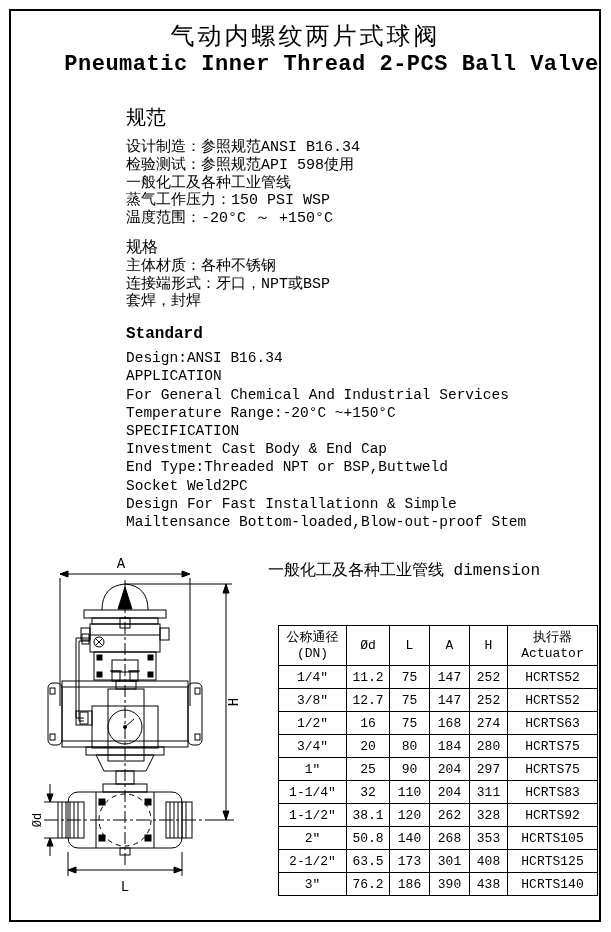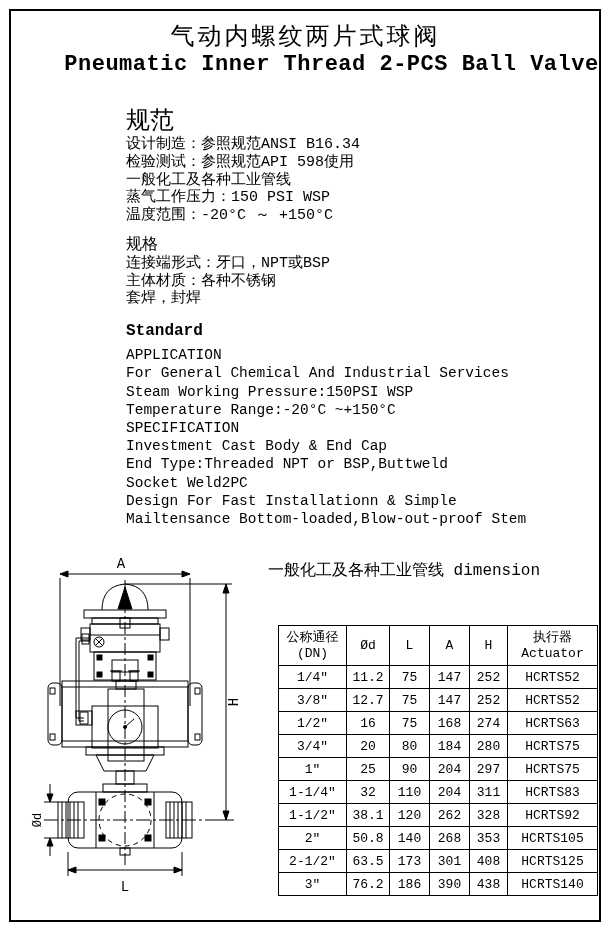--- a/index.html
+++ b/index.html
@@ -7,21 +7,21 @@
   body { font-family:"Liberation Mono","DejaVu Sans Mono",monospace; color:#000; }
   .page { position:relative; width:611px; height:932px; background:#fff; overflow:hidden; }
   .frame { position:absolute; left:9px; top:9px; width:592px; height:913px; border:2px solid #000; }
 
   .title-zh { position:absolute; left:0; top:20px; width:100%; text-align:center;
               font-size:24px; letter-spacing:3px; }
   .title-en { position:absolute; left:0; top:52px; width:100%; text-align:center;
               font-size:22px; font-weight:bold; letter-spacing:0.5px;margin-left:26px; }
 
   .spec-block { position:absolute; left:126px; top:104px; width:440px; }
-  .heading-zh  { font-size:24px; margin-bottom:0; }
+  .heading-zh  { font-size:20px; margin-bottom:8px; }
   .zh-line     { font-size:15px; line-height:17.8px; white-space:pre; }
   .heading-zh2 { font-size:16px; margin-top:12px; line-height:17.8px; }
   .heading-en  { font-size:16px; margin:14px 0 6px 0;font-weight:bold; }
   .en-line     { font-size:14.5px; line-height:18.2px; white-space:pre; }
 
   .contour-heading { position:absolute; left:268px; top:560px; font-size:16px; }
 
   .drawing { position:absolute; left:20px; top:556px; width:240px; height:342px; }
   .drawing text { font-family:"Liberation Mono","DejaVu Sans Mono",monospace; }
 
@@ -48,27 +48,27 @@
   <div class="title-en">Pneumatic Inner Thread 2-PCS Ball Valve</div>
 
   <div class="spec-block">
     <div class="heading-zh">规范</div>
     <div class="zh-line">设计制造：参照规范ANSI B16.34</div>
     <div class="zh-line">检验测试：参照规范API 598使用</div>
     <div class="zh-line">一般化工及各种工业管线</div>
     <div class="zh-line">蒸气工作压力：150 PSI WSP</div>
     <div class="zh-line">温度范围：-20°C ～ +150°C</div>
     <div class="heading-zh2">规格</div>
+    <div class="zh-line">主体材质：各种不锈钢</div>
     <div class="zh-line">连接端形式：牙口，NPT或BSP</div>
-    <div class="zh-line">主体材质：各种不锈钢</div>
     <div class="zh-line">套焊，封焊</div>
     <div class="heading-en">Standard</div>
+    <div class="en-line">Design:ANSI B16.34</div>
     <div class="en-line">APPLICATION</div>
     <div class="en-line">For General Chemical And Industrial Services</div>
-    <div class="en-line">Steam Working Pressure:150PSI WSP</div>
     <div class="en-line">Temperature Range:-20°C ~+150°C</div>
     <div class="en-line">SPECIFICATION</div>
     <div class="en-line">Investment Cast Body &amp; End Cap</div>
     <div class="en-line">End Type:Threaded NPT or BSP,Buttweld</div>
     <div class="en-line">Socket Weld2PC</div>
     <div class="en-line">Design For Fast Installationn &amp; Simple</div>
     <div class="en-line">Mailtensance Bottom-loaded,Blow-out-proof Stem</div>
   </div>
 
   <div class="contour-heading">一般化工及各种工业管线 dimension</div>

